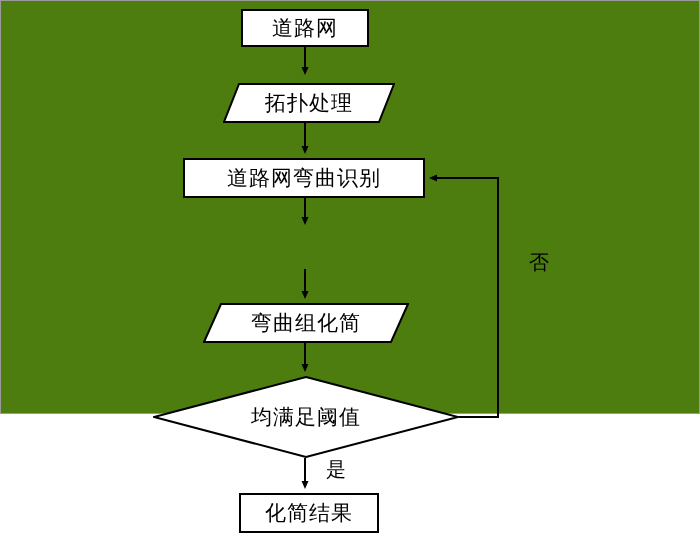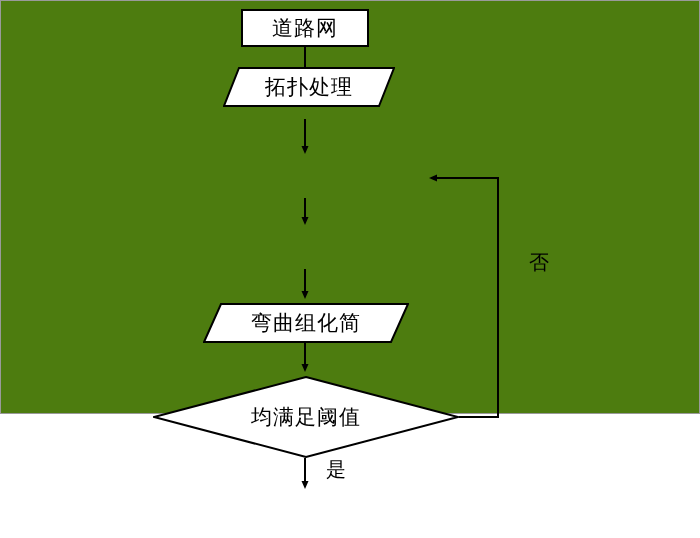--- a/index.html
+++ b/index.html
@@ -122,40 +122,46 @@
 
     <line x1="304" y1="457" x2="304" y2="486" stroke="#000000" stroke-width="2" marker-end="url(#arrow)"></line>
 
     <polyline points="458,416 497,416 497,177 430,177" fill="none" stroke="#000000" stroke-width="2" marker-end="url(#arrow)"></polyline>
   </svg>
 
   <div class="node rect" style="left:240px; top:8px; width:128px; height:38px;">
     <span>道路网</span>
   </div>
 
-  <div class="para-wrap" style="left:222px; top:66px; width:172px; height:40px;">
+  <div class="para-wrap" style="left:222px; top:82px; width:172px; height:40px;">
     <svg width="172" height="40" viewBox="0 0 172 40">
       <polygon points="16,1 171,1 156,39 1,39" fill="#ffffff" stroke="#000000" stroke-width="2"></polygon>
     </svg>
     <div class="para-label">拓扑处理</div>
   </div>
 
+  <div class="node rect" style="left:182px; top:157px; width:242px; height:40px;">
+    <span>道路网弯曲识别</span>
+  </div>
 
 
   <div class="para-wrap" style="left:202px; top:302px; width:206px; height:40px;">
     <svg width="206" height="40" viewBox="0 0 206 40">
       <polygon points="18,1 205,1 188,39 1,39" fill="#ffffff" stroke="#000000" stroke-width="2"></polygon>
     </svg>
     <div class="para-label">弯曲组化简</div>
   </div>
 
   <div class="diamond-wrap" style="left:152px; top:375px; width:306px; height:82px;">
     <svg width="306" height="82" viewBox="0 0 306 82">
       <polygon points="153,1 305,41 153,81 1,41" fill="#ffffff" stroke="#000000" stroke-width="2"></polygon>
     </svg>
     <div class="diamond-label">均满足阈值</div>
   </div>
 
+  <div class="node rect" style="left:238px; top:492px; width:140px; height:40px;">
+    <span>化简结果</span>
+  </div>
 
   <div class="edge-label" style="left:528px; top:248px;">否</div>
   <div class="edge-label" style="left:325px; top:455px;">是</div>
 
 </div>
 
 </body></html>

